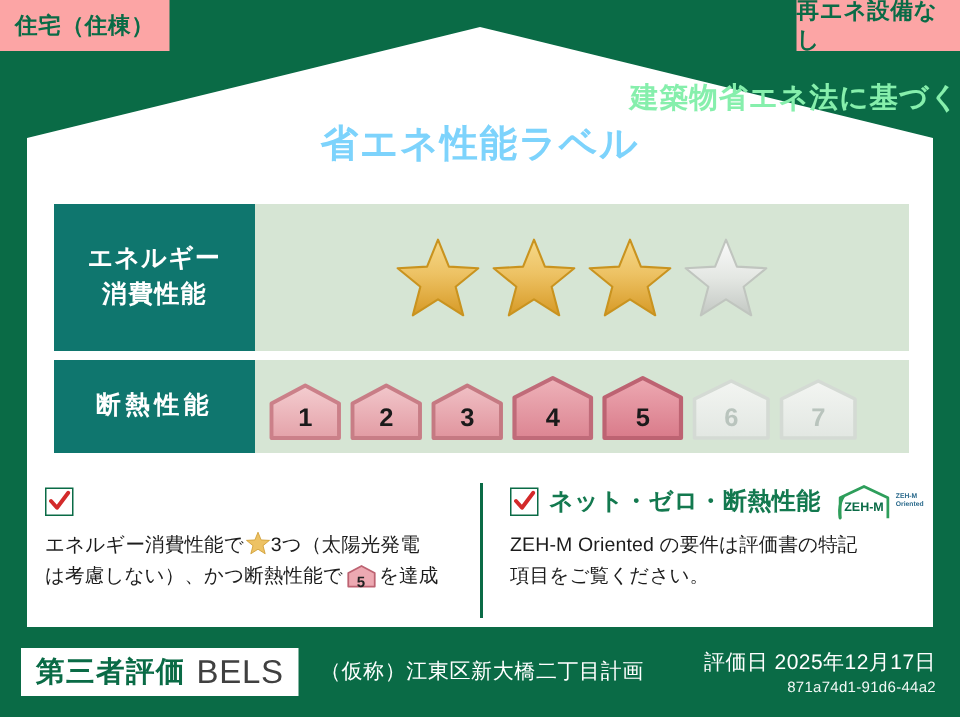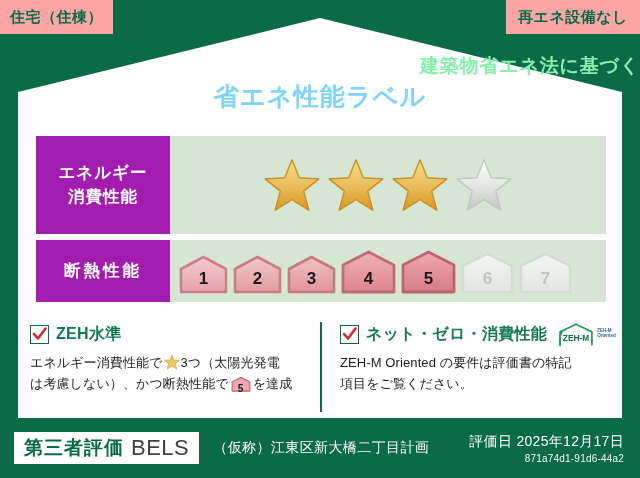--- a/index.html
+++ b/index.html
@@ -19,21 +19,21 @@
     clip-path:polygon(320px 18px, 622px 92px, 622px 418px, 18px 418px, 18px 92px);
   }
   
   .corner-tag{
     position:absolute;top:0;background:#fca5a5;
     color:#0a6b46;font-weight:bold;font-size:15px;
     display:flex;align-items:center;justify-content:center;
     letter-spacing:0.5px;
   }
   .corner-left{left:0;width:113px;height:34px;}
-  .corner-right{right:0;width:134px;height:34px;}
+  .corner-right{right:0;width:109px;height:34px;}
 
   
   .title-wrap{
     position:absolute;left:0;top:55px;width:640px;text-align:center;
   }
   .title-small{
     color:#86efac;font-size:19px;font-weight:bold;letter-spacing:0.8px;
     line-height:1.2;
     text-align:right;
   }
@@ -43,21 +43,21 @@
   }
 
   
   .row{
     position:absolute;display:flex;align-items:stretch;
   }
   .row-energy{left:36px;top:136px;width:570px;height:98px;}
   .row-insul{left:36px;top:240px;width:570px;height:62px;border-radius:27px;}
 
   .row-key{
-    background:#a21caf;color:#ffffff;font-weight:bold;
+    background:#0f766e;color:#ffffff;font-weight:bold;
     display:flex;flex-direction:column;align-items:center;justify-content:center;
     font-size:16.5px;line-height:1.45;letter-spacing:1px;
     box-sizing:border-box;
   }
   .row-energy .row-key{width:134px;}
   .row-insul .row-key{width:134px;font-size:16.5px;letter-spacing:3px;}
   .row-val{
     flex:1;background:#d6e5d4;
     display:flex;align-items:center;justify-content:center;
   }
@@ -282,40 +282,39 @@
 
   <div class="checks">
 
     <div class="check-col">
       <div class="check-head">
         <span class="check-box">
           <svg width="15" height="16" viewBox="0 0 15 16">
             <path d="M2 8 L6 12.5 L13.5 2.5" fill="none" stroke="#d32a2a" stroke-width="2.6" stroke-linecap="round" stroke-linejoin="round"></path>
           </svg>
         </span>
-        <span class="check-title">ZEH水準</span>
       </div>
       <div class="check-body">
         <span>エネルギー消費性能で</span><svg class="inline-star" width="16" height="16" viewBox="0 0 100 96">
             <polygon points="50,3 63,35 98,37 71,59 80,93 50,74 20,93 29,59 2,37 37,35" fill="#edc264" stroke="#c9931f" stroke-width="3" stroke-linejoin="round"></polygon>
           </svg><span>3つ（太陽光発電</span><br>
         <span>は考慮しない）、かつ断熱性能で</span><span class="inline-badge"><svg width="20" height="16" viewBox="0 0 51 40">
               <path d="M3 38 V15 L25.5 3 L48 15 V38 Z" fill="#eda9b2" stroke="#bd6372" stroke-width="3" stroke-linejoin="round"></path>
             </svg><span class="inline-num">5</span></span><span>を達成</span>
       </div>
     </div>
 
     <div class="check-col right">
       <div class="check-head">
         <span class="check-box">
           <svg width="15" height="16" viewBox="0 0 15 16">
             <path d="M2 8 L6 12.5 L13.5 2.5" fill="none" stroke="#d32a2a" stroke-width="2.6" stroke-linecap="round" stroke-linejoin="round"></path>
           </svg>
         </span>
-        <span class="check-title">ネット・ゼロ・消費性能</span>
+        <span class="check-title">ネット・ゼロ・断熱性能</span>
         <span class="zeh-logo">
           <svg width="38" height="25" viewBox="0 0 50 33">
             <path d="M4 31 V13 L25 3 L46 13 V31" fill="none" stroke="#2e9e5b" stroke-width="2.4" stroke-linejoin="round"></path>
             <path d="M4 31 Q2 20 7 12" fill="none" stroke="#2e9e5b" stroke-width="2.4" stroke-linecap="round"></path>
             <text x="25" y="25" font-size="11" font-weight="bold" fill="#0a6b46" text-anchor="middle" font-family="Liberation Sans, sans-serif">ZEH-M</text>
           </svg>
           <span style="display:inline-block;line-height:1.05;">
             <span style="display:block;font-size:4.5px;font-weight:bold;color:#2a6a8c;">ZEH-M</span>
             <span style="display:block;font-size:4.5px;font-weight:bold;color:#2a6a8c;">Oriented</span>
           </span>

